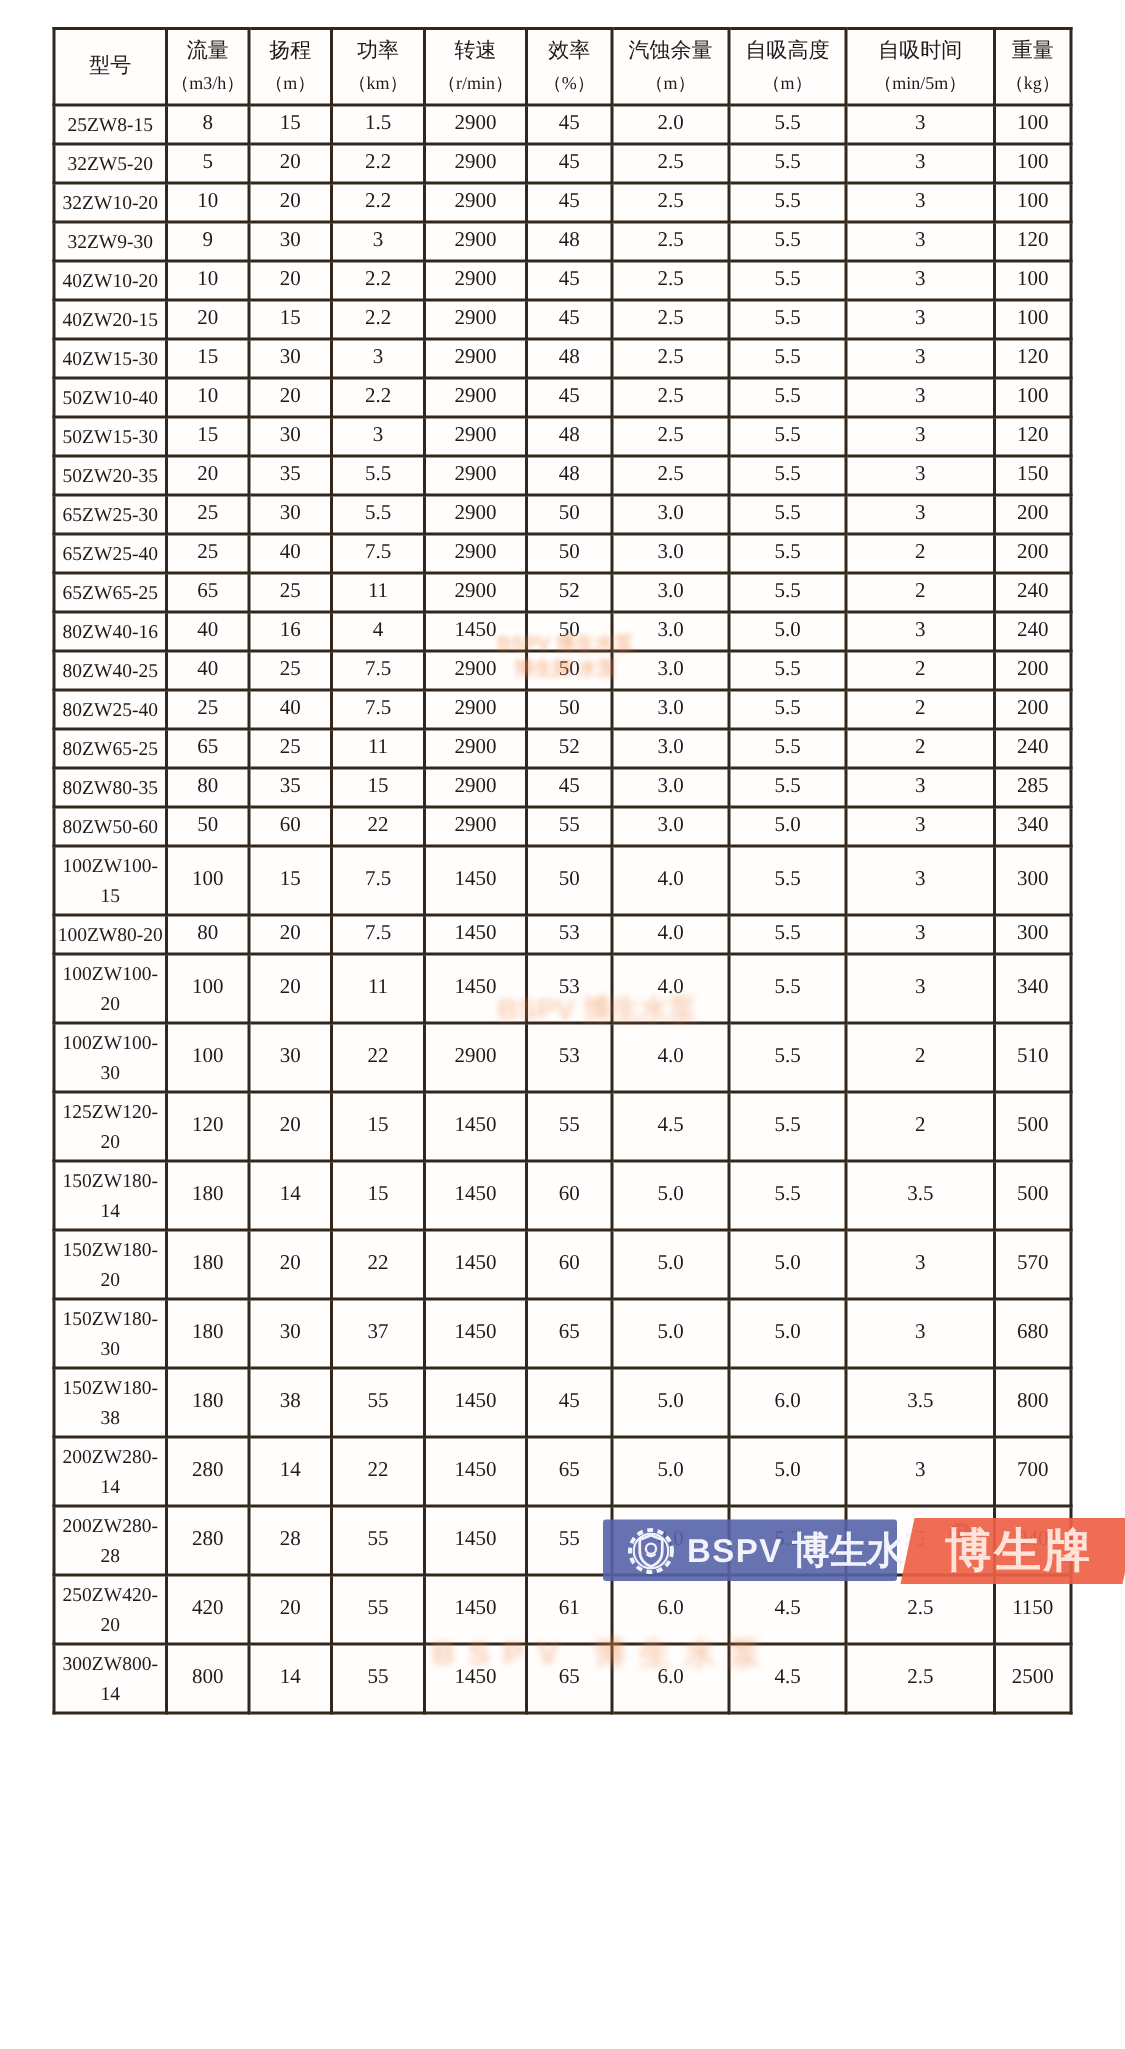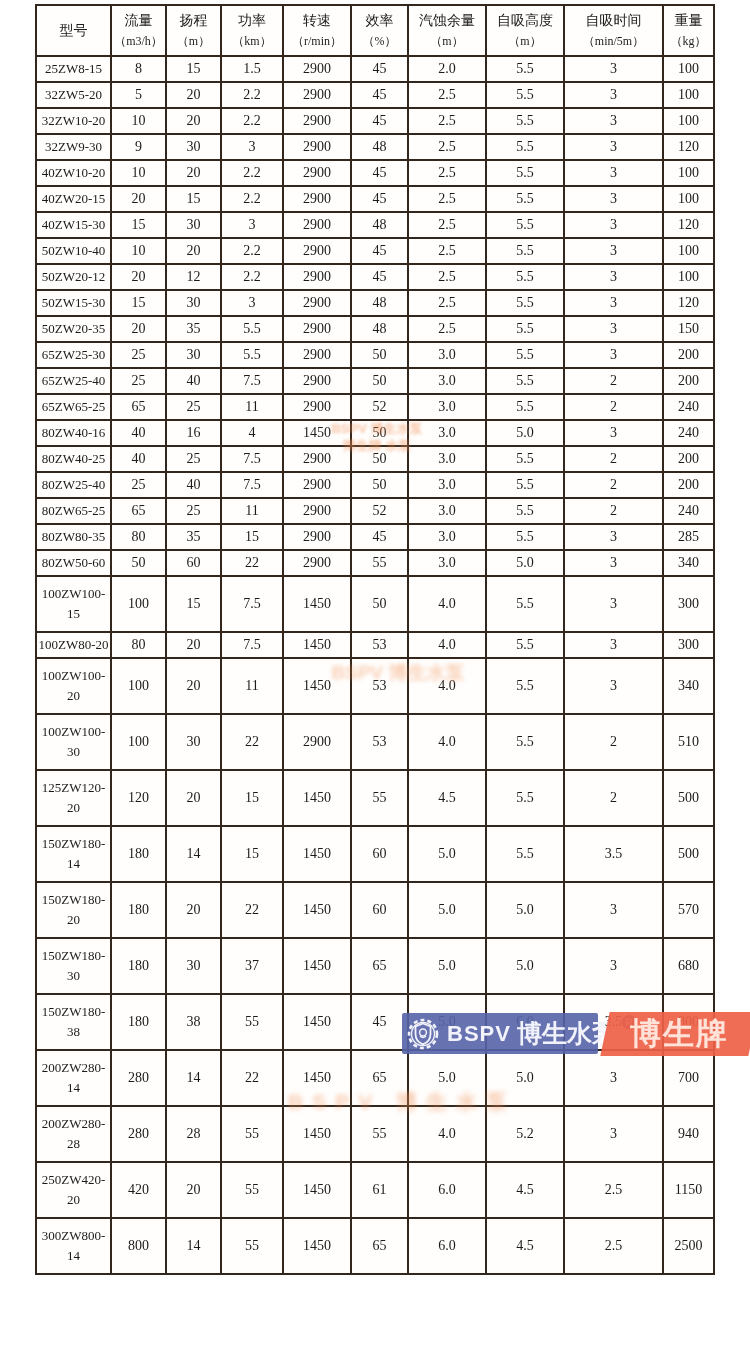--- a/index.html
+++ b/index.html
@@ -4,33 +4,33 @@
 <style>
   html,body { margin:0; padding:0; }
   body {
     width:750px; height:1366px; position:relative; overflow:hidden;
     background:#ffffff;
     font-family:"Liberation Serif","DejaVu Serif",serif;
   }
   .page { position:absolute; inset:0; }
 
   table.spec {
-    position:absolute; left:35px; top:4px; width:678px;
+    position:absolute; left:35px; top:18px; width:678px;
     border-collapse:collapse; table-layout:fixed;
     background:#fffefd;
   }
   .spec th, .spec td {
     border:2px solid #33271d;
     text-align:center; vertical-align:middle;
     padding:0; color:#1d1b19; font-weight:normal;
     overflow:hidden;
   }
   .spec thead tr { height:51px; }
   .spec tr.s { height:26px; }
-  .spec tr.d { height:56px; }
+  .spec tr.d { height:46px; }
   .h-name { font-size:14px; line-height:17px; }
   .h-unit { font-size:12px; line-height:15px; margin-top:5px; white-space:nowrap; }
   td.model-cell { font-size:13px; line-height:20px; }
   td.value-cell { font-size:14px; }
 
   
   .wm {
     position:absolute; color:#f08c4e; pointer-events:none;
     filter:blur(1.6px); font-weight:bold; text-align:center;
     font-family:"Liberation Sans","DejaVu Sans",sans-serif;
@@ -42,21 +42,21 @@
   
   .banner {
     position:absolute; left:402px; top:1012px; height:44px;
     display:flex; align-items:flex-start; pointer-events:none;
     font-family:"Liberation Sans","DejaVu Sans",sans-serif;
   }
   .banner-blue {
     display:flex; align-items:center; gap:6px;
     width:196px; height:41px; margin-top:1px;
     background:rgba(86,99,168,0.90); border-radius:2px;
-    padding-left:3px; box-sizing:border-box;
+    padding-left:14px; box-sizing:border-box;
   }
   .b-emblem { flex:0 0 auto; }
   .b-init {
     color:#f2f3fa; font-weight:bold; font-size:22px; letter-spacing:1px;
   }
   .b-name {
     color:#f2f3fa; font-weight:bold; font-size:25px; letter-spacing:0px; white-space:nowrap;
   }
   .b-reg {
     color:#f2f3fa; font-size:11px; font-weight:bold;
@@ -220,32 +220,20 @@
           <td class="value-cell">48</td>
           <td class="value-cell">2.5</td>
           <td class="value-cell">5.5</td>
           <td class="value-cell">3</td>
           <td class="value-cell">120</td>
         </tr>
         <tr class="s">
           <td class="model-cell">50ZW10-40</td>
           <td class="value-cell">10</td>
           <td class="value-cell">20</td>
-          <td class="value-cell">2.2</td>
-          <td class="value-cell">2900</td>
-          <td class="value-cell">45</td>
-          <td class="value-cell">2.5</td>
-          <td class="value-cell">5.5</td>
-          <td class="value-cell">3</td>
-          <td class="value-cell">100</td>
-        </tr>
-        <tr class="s">
-          <td class="model-cell">50ZW20-12</td>
-          <td class="value-cell">20</td>
-          <td class="value-cell">12</td>
           <td class="value-cell">2.2</td>
           <td class="value-cell">2900</td>
           <td class="value-cell">45</td>
           <td class="value-cell">2.5</td>
           <td class="value-cell">5.5</td>
           <td class="value-cell">3</td>
           <td class="value-cell">100</td>
         </tr>
         <tr class="s">
           <td class="model-cell">50ZW15-30</td>

